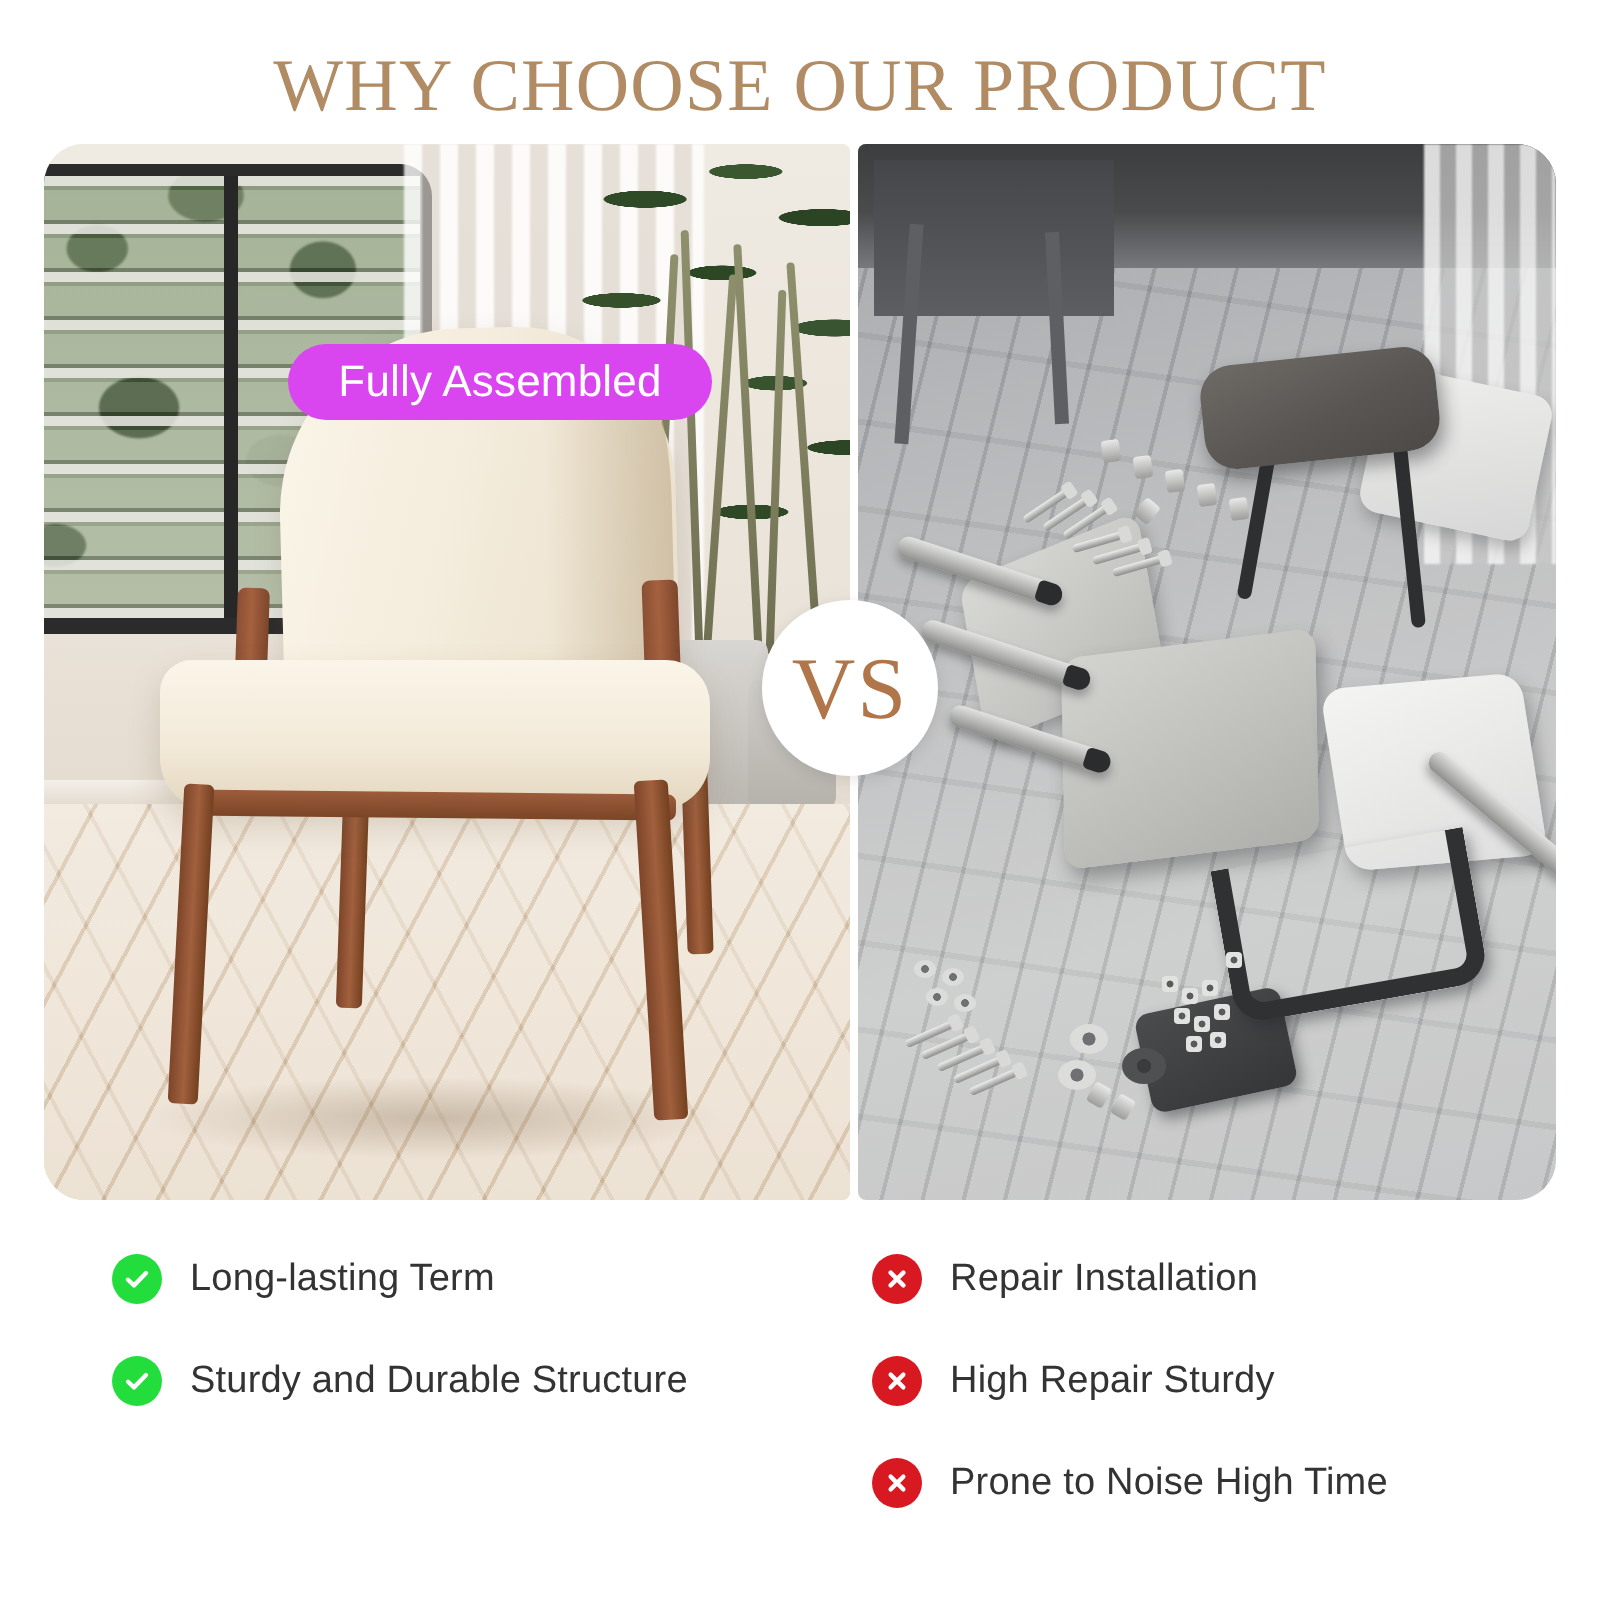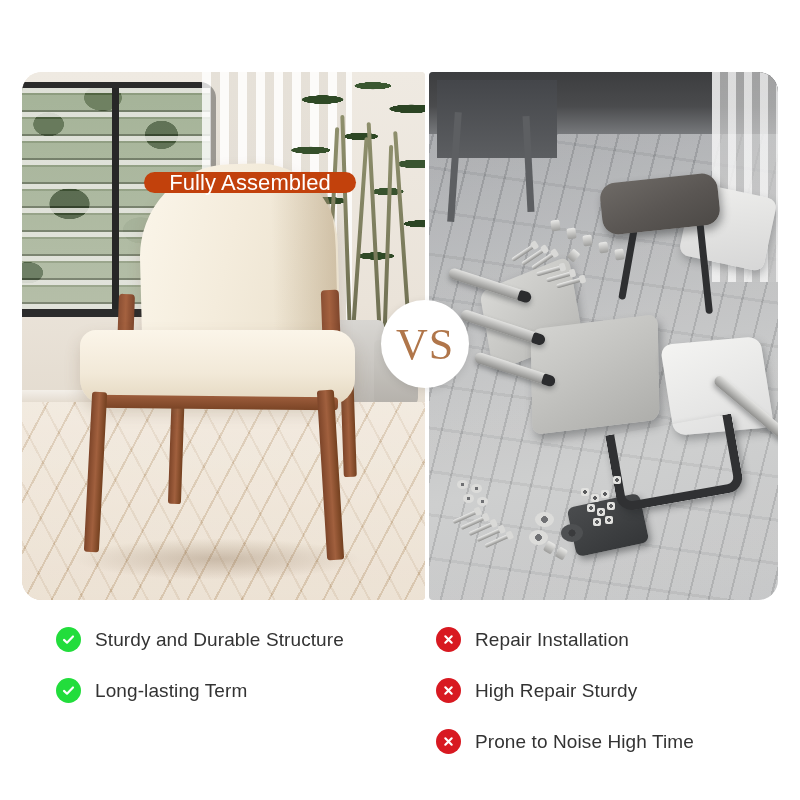--- a/index.html
+++ b/index.html
@@ -341,22 +341,22 @@
   .badge {
     position: absolute;
     display: flex; align-items: center; justify-content: center;
     border-radius: 999px;
     color: #ffffff;
     font-size: 22px;
     white-space: nowrap;
     letter-spacing: 0.1px;
   }
   .badge-left {
-    left: 122px; top: 100px; width: 212px; height: 21px;
-    background: #c2410c;
+    left: 122px; top: 100px; width: 212px; height: 38px;
+    background: #d946ef;
   }
 
   
   .vs {
     position: absolute;
     left: 381px; top: 300px; width: 88px; height: 88px;
     border-radius: 50%;
     background: #ffffff;
     display: flex; align-items: center; justify-content: center;
     font-family: "Liberation Serif", serif;
@@ -393,20 +393,21 @@
     color: #333333;
     white-space: nowrap;
     letter-spacing: 0.1px;
   }
 </style>
 </head>
 <body>
 
 <div class="page">
 
+  <div class="title">WHY CHOOSE OUR PRODUCT</div>
 
   <div class="photos">
 
     <div class="panel panel-left">
       <div class="scene-left">
         <div class="wall-l"></div>
         <div class="baseboard"></div>
 
         <div class="window">
           <div class="window-glass">
@@ -528,29 +529,29 @@
 
   <div class="features">
 
     <div class="feat-col">
       <div class="feat-row">
         <span class="ficon ok">
           <svg width="15" height="15" viewBox="0 0 16 16">
               <path d="M3.2 8.4 L6.4 11.4 L12.8 4.8" fill="none" stroke="#ffffff" stroke-width="2.3" stroke-linecap="round" stroke-linejoin="round"></path>
             </svg>
         </span>
-        <span class="flabel">Sturdy and Durable Structure</span>
+        <span class="flabel">Long-lasting Term</span>
       </div>
       <div class="feat-row">
         <span class="ficon ok">
           <svg width="15" height="15" viewBox="0 0 16 16">
               <path d="M3.2 8.4 L6.4 11.4 L12.8 4.8" fill="none" stroke="#ffffff" stroke-width="2.3" stroke-linecap="round" stroke-linejoin="round"></path>
             </svg>
         </span>
-        <span class="flabel">Long-lasting Term</span>
+        <span class="flabel">Sturdy and Durable Structure</span>
       </div>
     </div>
 
     <div class="feat-col right">
       <div class="feat-row">
         <span class="ficon bad">
           <svg width="15" height="15" viewBox="0 0 16 16">
               <path d="M4.6 4.6 L11.4 11.4 M11.4 4.6 L4.6 11.4" fill="none" stroke="#ffffff" stroke-width="2.3" stroke-linecap="round"></path>
             </svg>
         </span>

